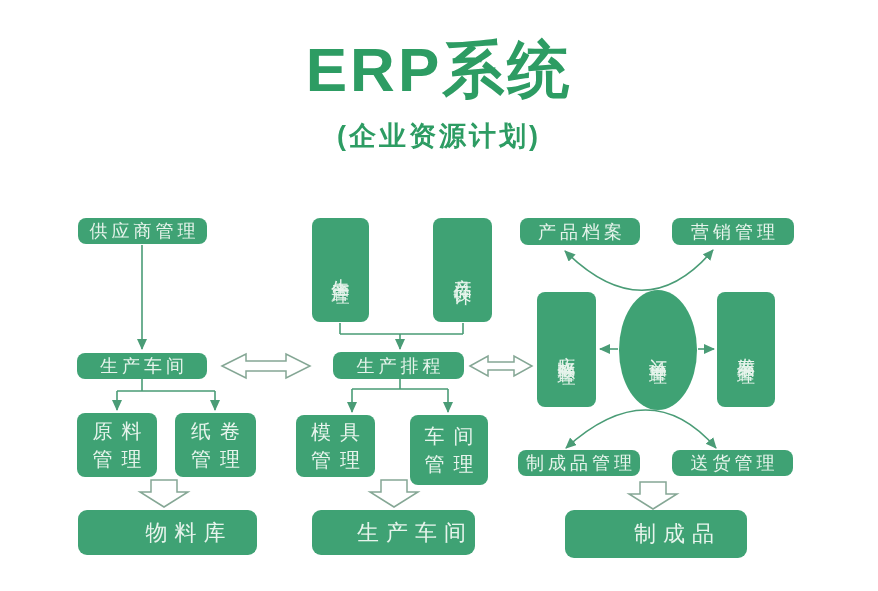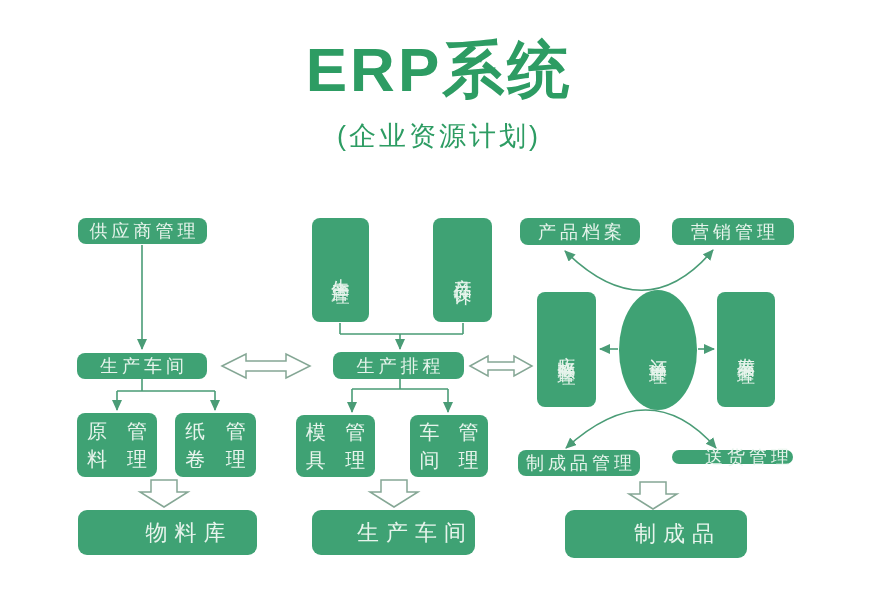--- a/index.html
+++ b/index.html
@@ -13,60 +13,60 @@
   
   #title{
     position:absolute;left:0;top:28px;width:100%;
     text-align:center;
     font-size:62px;font-weight:800;
     color:#2D9C63;letter-spacing:3px;
   }
   #subtitle{
     position:absolute;left:0;top:118px;width:100%;
     text-align:center;
-    font-size:27px;font-weight:400;
+    font-size:27px;font-weight:700;
     color:#2D9C63;letter-spacing:3px;
   }
   
   #connectors{position:absolute;left:0;top:0;width:878px;height:591px;}
   .conn{stroke:#4A9C76;stroke-width:1.6;fill:none;}
   .hollow{fill:#ffffff;stroke:#85A795;stroke-width:1.5;}
   
   .box{
     position:absolute;box-sizing:border-box;
     background:#3FA274;color:#E7F4EC;
     display:flex;align-items:center;justify-content:center;
     text-align:center;
     border-radius:8px;
   }
   .h-label{font-size:18px;letter-spacing:4px;white-space:nowrap;padding-left:4px;}
   .v-box{writing-mode:vertical-rl;text-orientation:upright;}
   .v-label{font-size:18px;letter-spacing:3px;}
-  .two-line{flex-direction:row;font-size:20px;line-height:28px;}
+  .two-line{flex-direction:column;font-size:20px;line-height:28px;}
   .two-line span{display:block;letter-spacing:9px;padding-left:9px;}
   .rounded{border-radius:9px;padding-left:36px;}
   .rounded .h-label{font-size:22px;letter-spacing:7px;padding-left:7px;}
   .ellipse{border-radius:50%;}
   
   #n-supplier{left:78px;top:218px;width:129px;height:26px;}
   #n-purchasing{left:77px;top:353px;width:130px;height:26px;}
   #n-prod-mgmt{left:312px;top:218px;width:57px;height:104px;}
   #n-prod-design{left:433px;top:218px;width:59px;height:104px;}
   #n-archive{left:520px;top:218px;width:120px;height:27px;}
   #n-marketing{left:672px;top:218px;width:122px;height:27px;}
   #n-schedule{left:333px;top:352px;width:131px;height:27px;}
   #n-receivables{left:537px;top:292px;width:59px;height:115px;}
   #n-order{left:619px;top:290px;width:78px;height:120px;}
   #n-invoice{left:717px;top:292px;width:58px;height:115px;}
   #n-raw{left:77px;top:413px;width:80px;height:64px;}
   #n-paper{left:175px;top:413px;width:81px;height:64px;}
   #n-mold{left:296px;top:415px;width:79px;height:62px;}
-  #n-workshop{left:410px;top:415px;width:78px;height:62px;}
+  #n-workshop{left:410px;top:415px;width:78px;height:70px;}
   #n-finished-mgmt{left:518px;top:450px;width:122px;height:26px;}
-  #n-delivery{left:672px;top:450px;width:121px;height:14px;justify-content:flex-end;}
+  #n-delivery{left:672px;top:450px;width:121px;height:26px;}
   #n-material-store{left:78px;top:510px;width:179px;height:45px;}
   #n-prod-floor{left:312px;top:510px;width:163px;height:45px;}
   #n-finished{left:565px;top:510px;width:182px;height:48px;}
 </style>
 </head>
 <body>
 
 <div id="canvas">
 
   <div id="title">ERP系统</div>

